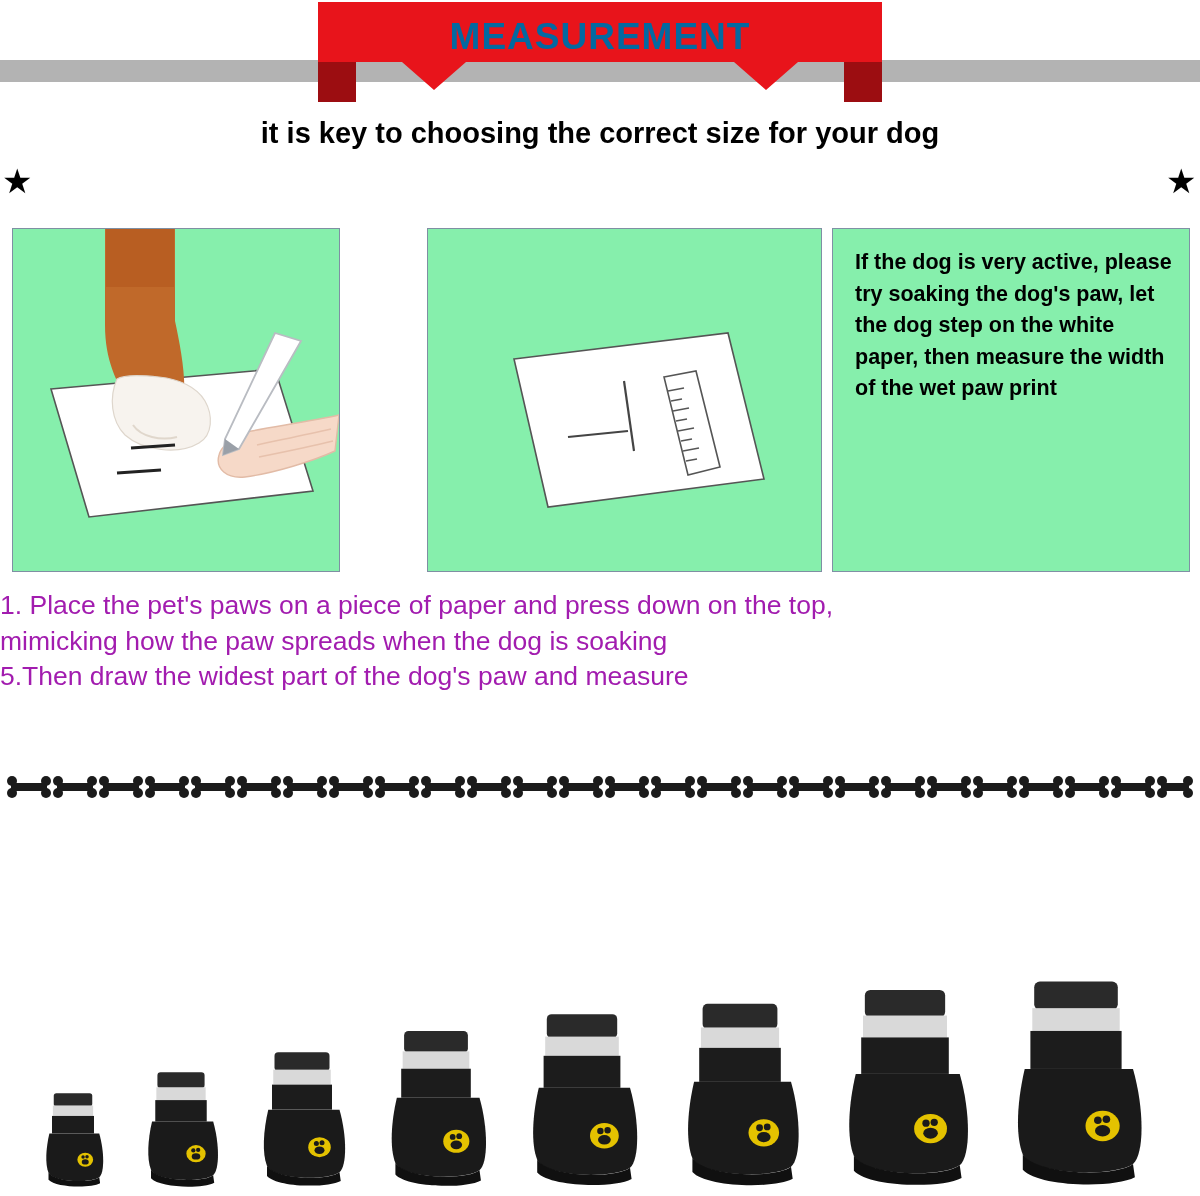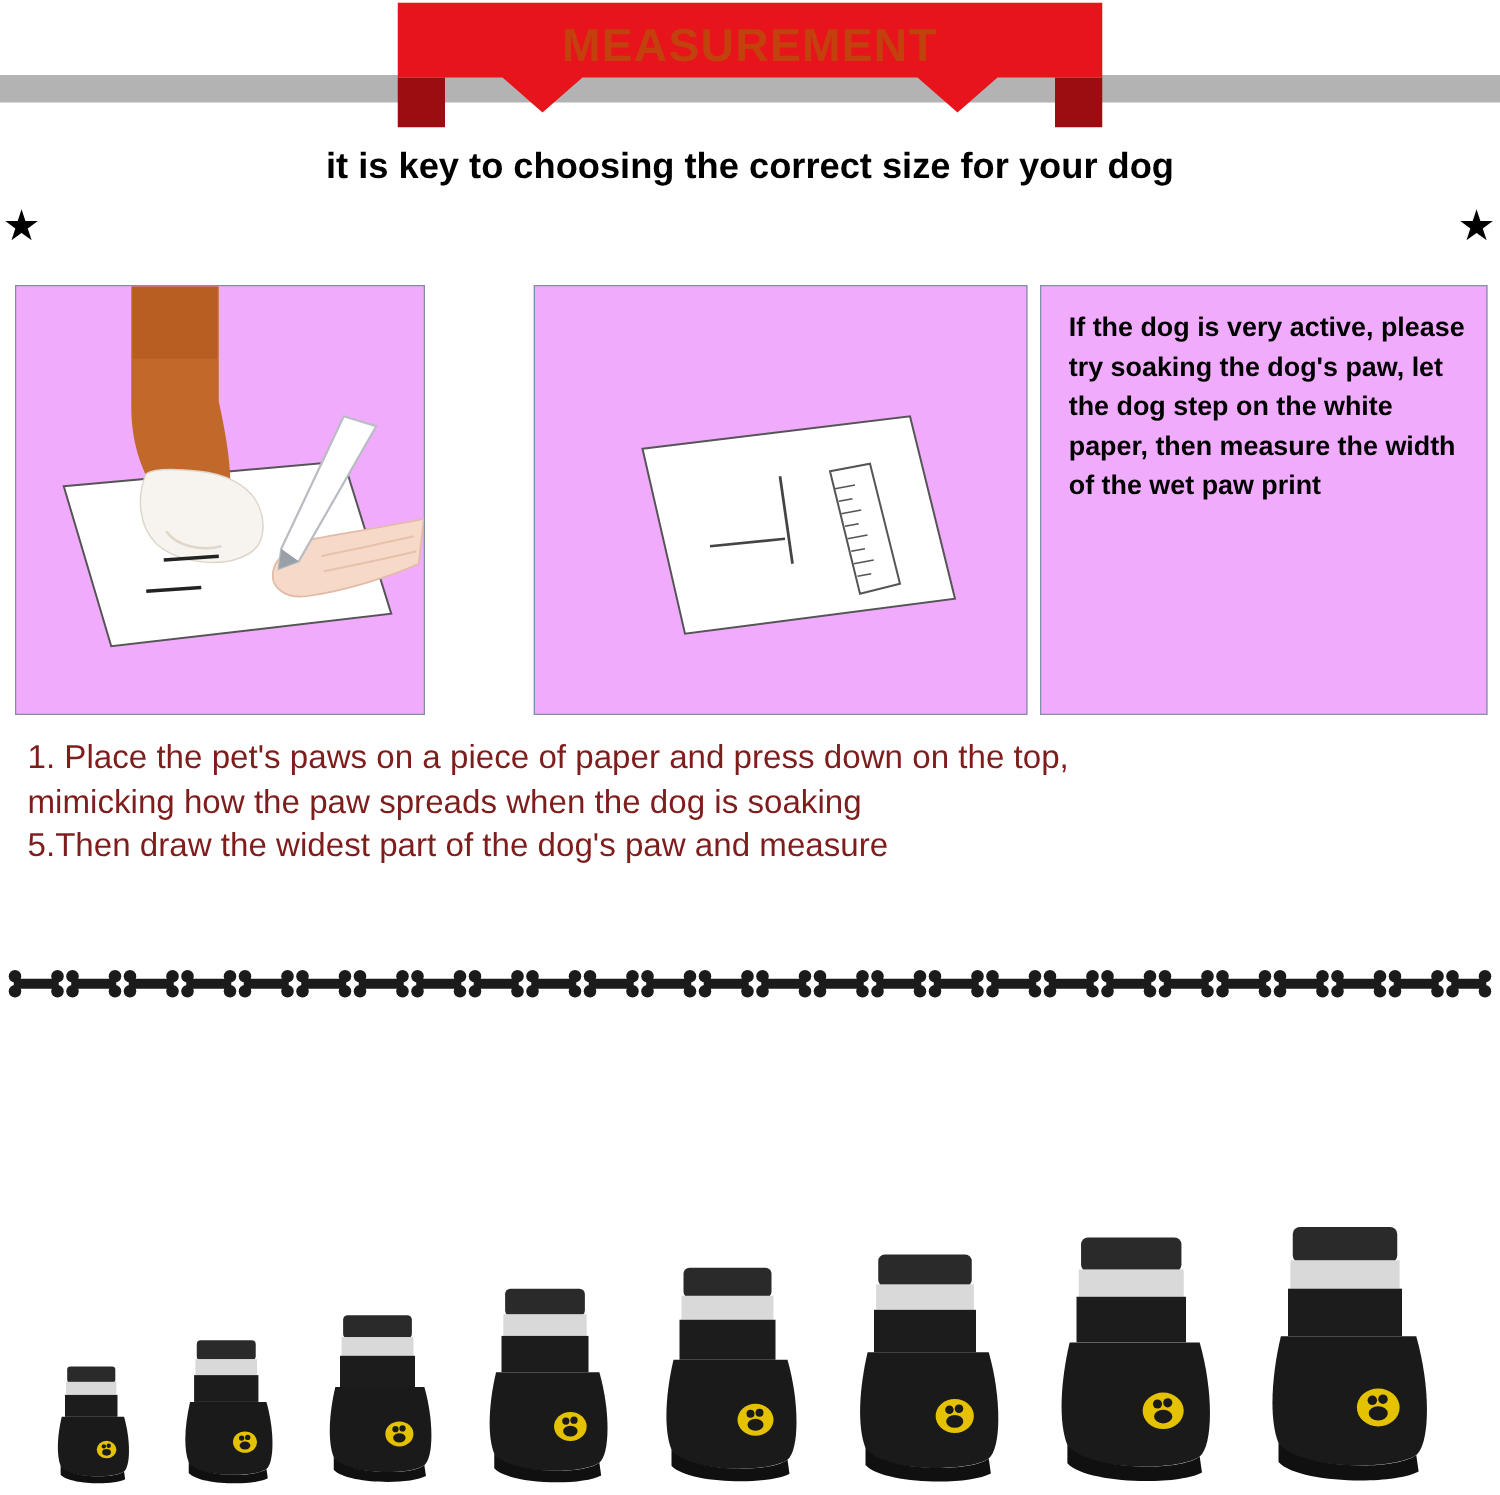--- a/index.html
+++ b/index.html
@@ -31,21 +31,21 @@
     width: 564px; height: 100px;
   }
   .banner svg { display: block; }
   .banner-label {
     position: absolute;
     left: 0; top: 14px;
     width: 564px;
     text-align: center;
     font-size: 37px;
     font-weight: bold;
-    color: #c2410c;
+    color: #0369a1;
     letter-spacing: 1px;
     font-family: "Liberation Sans", sans-serif;
   }
 
   
   .headline {
     position: absolute;
     left: 22px; top: 116px;
     width: 1156px;
     text-align: center;
@@ -69,42 +69,42 @@
   .panels {
     position: absolute;
     left: 12px; top: 228px;
     width: 1178px; height: 344px;
   }
   .panel {
     position: absolute;
     top: 0;
     height: 344px;
     border: 1px solid #7f8fa3;
-    background: #f0abfc;
+    background: #86efac;
     overflow: hidden;
   }
   .panel-1 { left: 0; width: 328px; }
   .panel-2 { left: 415px; width: 395px; }
   .panel-3 { left: 820px; width: 358px; border: 1px solid #8090a5; }
 
   .panel-note {
     padding: 18px 14px 10px 22px;
     font-size: 21.5px;
     font-weight: bold;
     color: #000;
     line-height: 1.47;
   }
 
   
   .instructions {
     position: absolute;
-    left: 22px; top: 588px;
+    left: 0; top: 588px;
     width: 1178px;
     font-size: 26.5px;
-    color: #7f1d1d;
+    color: #a21caf;
     line-height: 1.34;
   }
   .instructions div { white-space: nowrap; }
 
   
   .divider {
     position: absolute;
     left: 6px; top: 772px;
     width: 1188px; height: 30px;
   }

